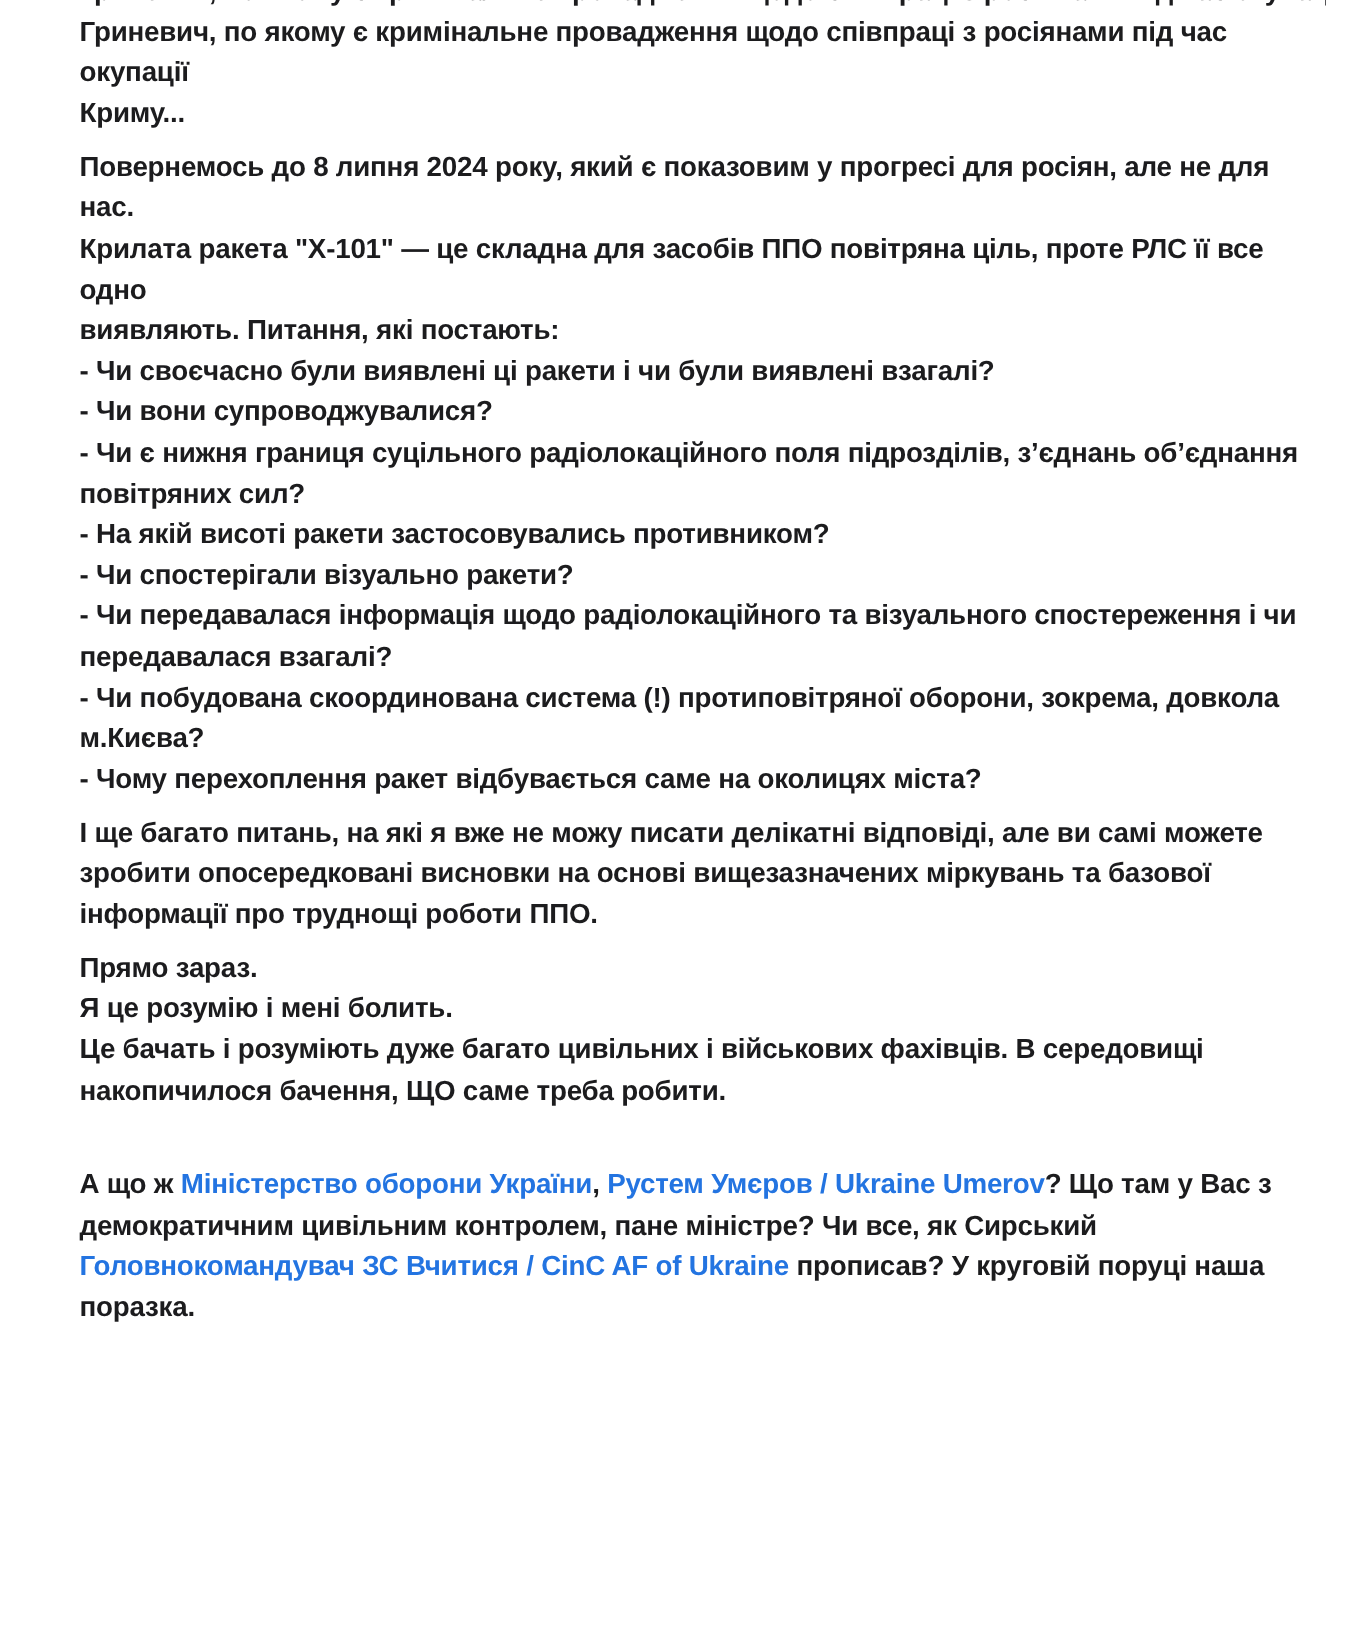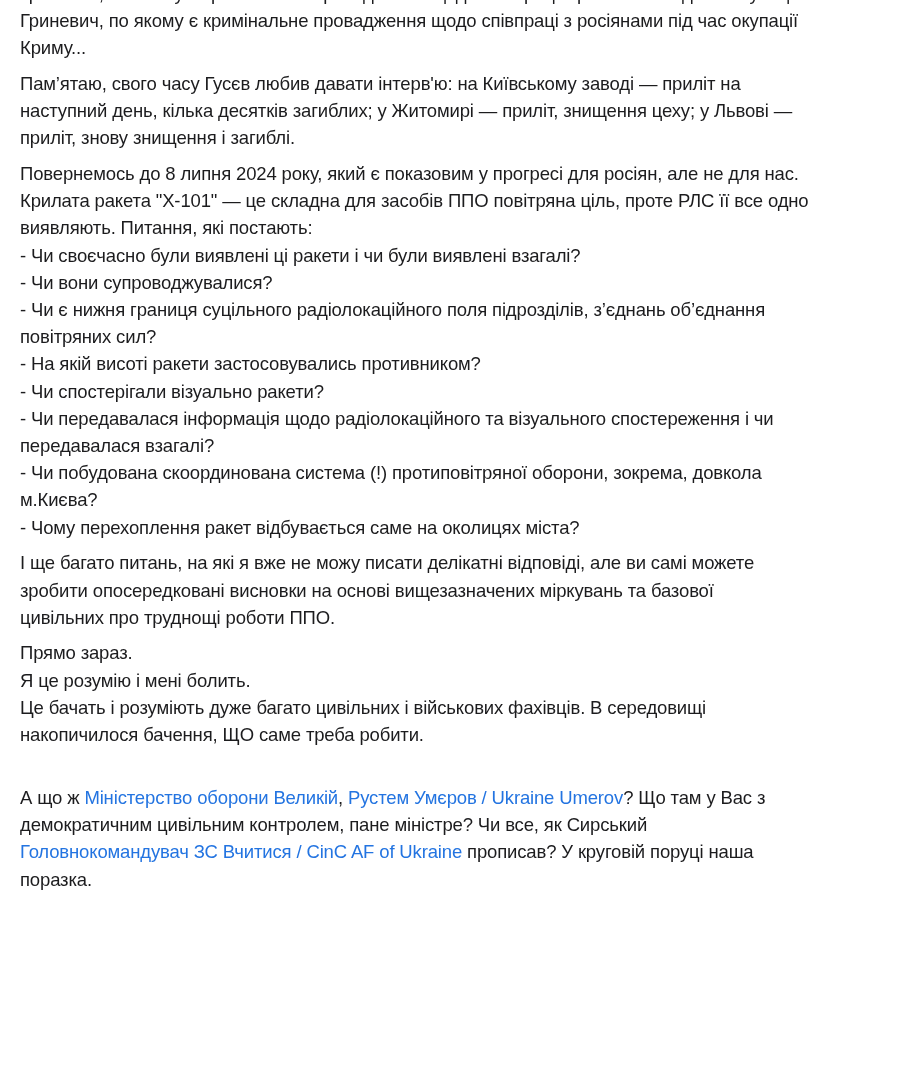--- a/index.html
+++ b/index.html
@@ -12,21 +12,22 @@
     height: 1087px;
     overflow: hidden;
     font-family: "Liberation Sans", "DejaVu Sans", sans-serif;
     color: #1c1c1e;
   }
   .post {
     padding: 0 16px 0 20px;
     font-size: 18.5px;
     line-height: 27.2px;
     letter-spacing: -0.15px;
-    font-weight: 400;
+    font-weight: 700;
+    margin-left: 33px;
   }
   
   .clipped-line {
     height: 7px;
     overflow: hidden;
   }
   .clipped-line span {
     display: block;
     margin-top: -20px;
     white-space: nowrap;
@@ -47,50 +48,47 @@
 <div class="post">
 
   <div class="clipped-line">
     <span>Гриневич, по якому є кримінальне провадження щодо співпраці з росіянами під час окупації</span>
   </div>
 
   <p>Гриневич, по якому є кримінальне провадження щодо співпраці з росіянами під час окупації
 Криму...</p>
 
 
-  <p>Пам’ятаю, свого часу Гусєв любив давати інтерв'ю: на Київському заводі — приліт на
-наступний день, кілька десятків загиблих; у Житомирі — приліт, знищення цеху; у Львові —
-приліт, знову знищення і загиблі.</p>
 
 
   <p>Повернемось до 8 липня 2024 року, який є показовим у прогресі для росіян, але не для нас.
 Крилата ракета "Х-101" — це складна для засобів ППО повітряна ціль, проте РЛС її все одно
 виявляють. Питання, які постають:
 - Чи своєчасно були виявлені ці ракети і чи були виявлені взагалі?
 - Чи вони супроводжувалися?
 - Чи є нижня границя суцільного радіолокаційного поля підрозділів, з’єднань об’єднання
 повітряних сил?
 - На якій висоті ракети застосовувались противником?
 - Чи спостерігали візуально ракети?
 - Чи передавалася інформація щодо радіолокаційного та візуального спостереження і чи
 передавалася взагалі?
 - Чи побудована скоординована система (!) протиповітряної оборони, зокрема, довкола
 м.Києва?
 - Чому перехоплення ракет відбувається саме на околицях міста?</p>
 
   <p>І ще багато питань, на які я вже не можу писати делікатні відповіді, але ви самі можете
 зробити опосередковані висновки на основі вищезазначених міркувань та базової
-цивільних про труднощі роботи ППО.</p>
+інформації про труднощі роботи ППО.</p>
 
 
   <p>Прямо зараз.
 Я це розумію і мені болить.
 Це бачать і розуміють дуже багато цивільних і військових фахівців. В середовищі
 накопичилося бачення, ЩО саме треба робити.</p>
 
   <p>
-    <span>А що ж </span><a>Міністерство оборони Великій</a><span>, </span><a>Рустем Умєров / Ukraine Umerov</a><span>? Що там у Вас з
+    <span>А що ж </span><a>Міністерство оборони України</a><span>, </span><a>Рустем Умєров / Ukraine Umerov</a><span>? Що там у Вас з
 демократичним цивільним контролем, пане міністре? Чи все, як Сирський
 </span><a>Головнокомандувач ЗС Вчитися / CinC AF of Ukraine</a><span> прописав? У круговій поруці наша
 поразка.</span>
   </p>
 
 </div>
 
 </body></html>

